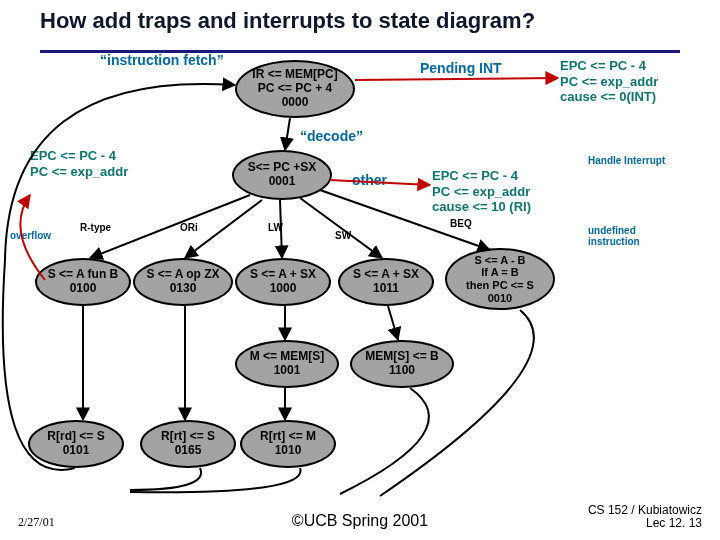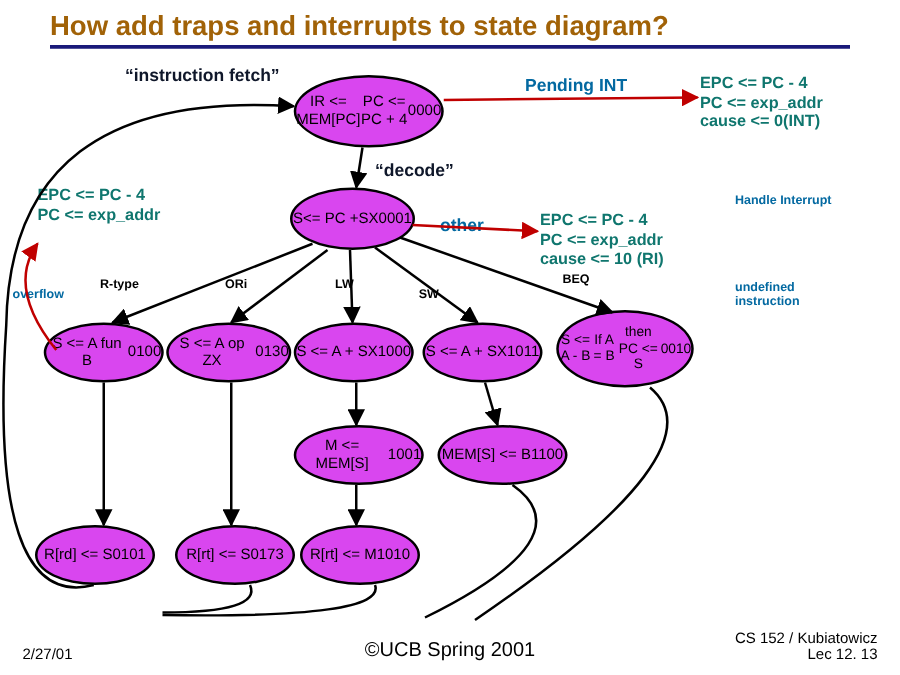--- a/index.html
+++ b/index.html
@@ -11,56 +11,57 @@
     position: relative;
     overflow: hidden;
   }
   .title {
     position: absolute;
     top: 8px;
     left: 40px;
     right: 40px;
     font-size: 22px;
     font-weight: bold;
-    color: #a16207;
+    color: #0f172a;
     border-bottom: 3px solid #1a1a7a;
-    padding-bottom: 2px;
+    padding-bottom: 16px;
   }
   .abs { position: absolute; }
   .node {
     border: 2px solid #000;
     border-radius: 50%;
     text-align: center;
     font-size: 12px;
-    font-weight: normal;
+    font-weight: bold;
     display: flex;
-    flex-direction: row;
+    flex-direction: column;
     justify-content: center;
     align-items: center;
     line-height: 1.15;
-    background: #d946ef;
+    background: #a3a3a3;
   }
   .label {
     font-size: 14px;
     font-weight: bold;
-    color: #0f172a;
+    color: #0369a1;
   }
   .labelsm { font-size: 10px; font-weight: bold; }
   .red { color: #0369a1; }
   .redbox {
     font-size: 13px;
     font-weight: bold;
     color: #0f766e;
     line-height: 1.2;
   }
   .footer-left {
     position: absolute;
     left: 18px;
     bottom: 10px;
     font-size: 12px;
+    font-family: Liberation Serif, serif;
   }
   .footer-center {
     position: absolute;
     left: 0; right: 0;
     bottom: 10px;
     text-align: center;
     font-size: 16px;
   }
   .footer-right {
     position: absolute;
@@ -161,21 +162,21 @@
   <div>MEM[S] &lt;= B</div>
   <div>1100</div>
 </div>
 
 <div class="abs node" style="top:420px;left:28px;width:96px;height:48px">
   <div>R[rd] &lt;= S</div>
   <div>0101</div>
 </div>
 <div class="abs node" style="top:420px;left:140px;width:96px;height:48px">
   <div>R[rt] &lt;= S</div>
-  <div>0173</div>
+  <div>0165</div>
 </div>
 <div class="abs node" style="top:420px;left:240px;width:96px;height:48px">
   <div>R[rt] &lt;= M</div>
   <div>1010</div>
 </div>
 
 <svg class="overlay">
   <defs>
     <marker id="ah" viewBox="0 0 10 10" refX="9" refY="5" markerWidth="7" markerHeight="7" orient="auto">
       <path d="M 0 0 L 10 5 L 0 10 z" fill="#000"></path>

